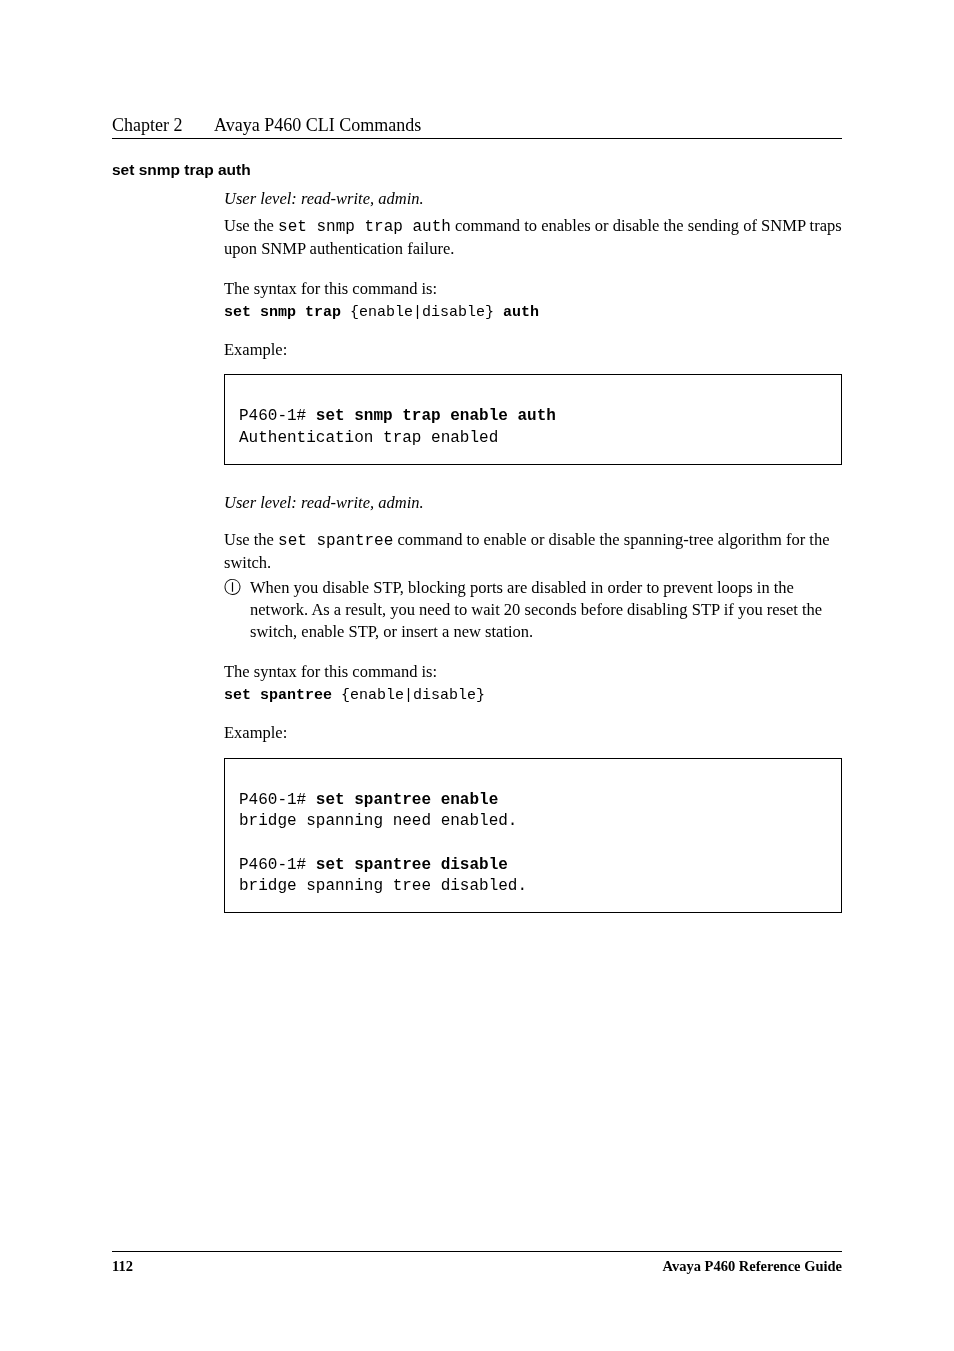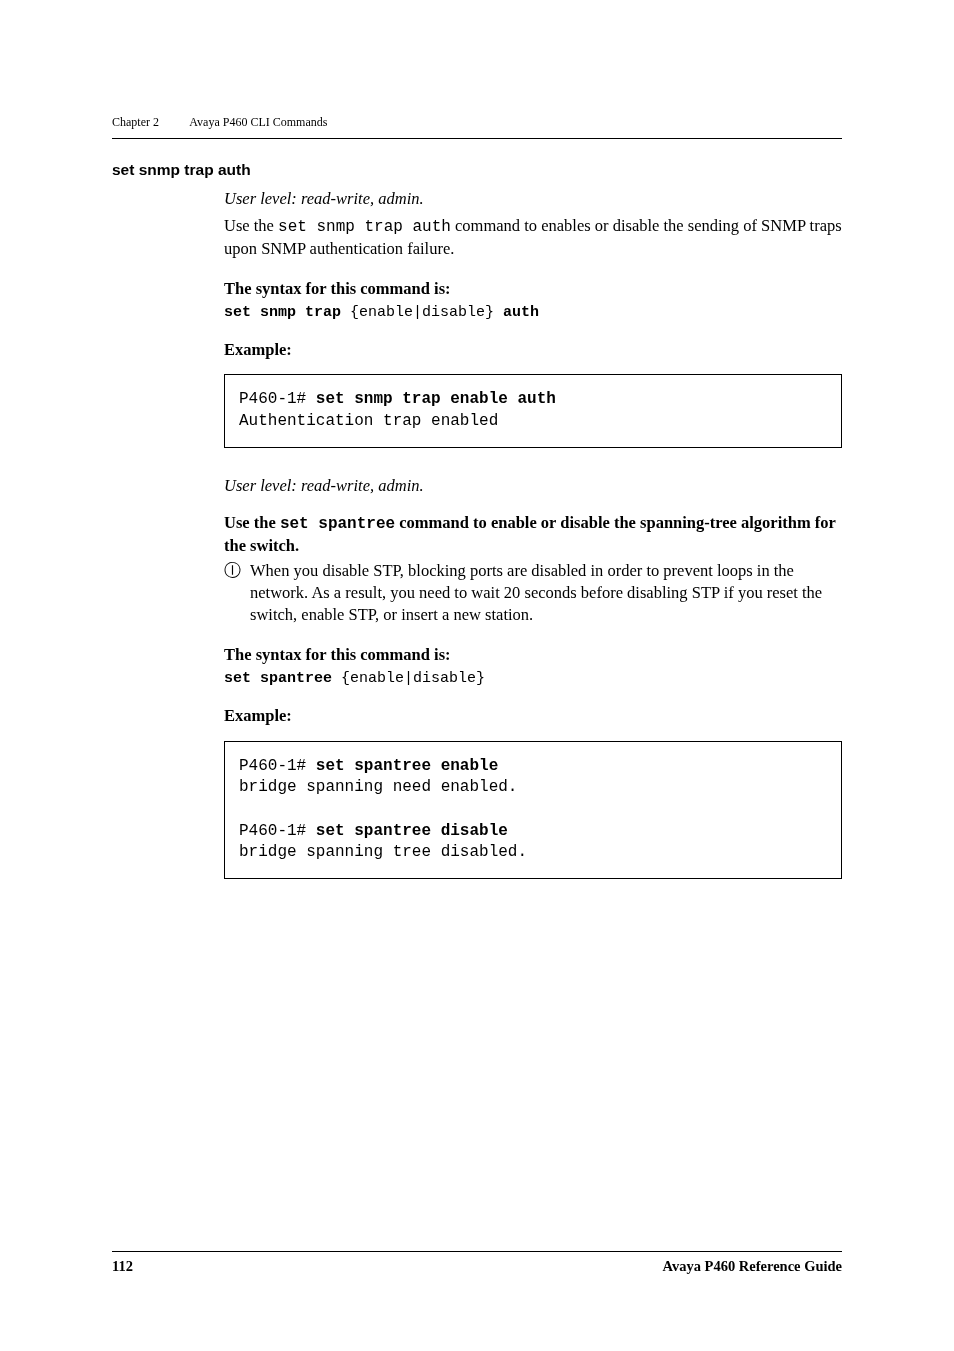--- a/index.html
+++ b/index.html
@@ -12,22 +12,22 @@
     color: #000;
   }
   .page {
     position: relative;
     width: 954px;
     height: 1351px;
     box-sizing: border-box;
     padding: 115px 112px 0 112px;
   }
   .running-head {
-    font-size: 12px;
-    margin-bottom: 8px;
+    font-size: 18px;
+    margin-bottom: 2px;
   }
   .running-head .chap {
     margin-right: 28px;
   }
   .hr {
     border: none;
     border-top: 1px solid #000;
     margin: 0 0 22px 0;
   }
   .hr-bottom {
@@ -51,38 +51,37 @@
   }
   .body-p {
     font-size: 16.5px;
     line-height: 1.32;
     margin: 0 0 18px 0;
   }
   .body-p-snug {
     font-size: 16.5px;
     line-height: 1.32;
     margin: 16px 0 4px 0;
-    font-weight: bold;
   }
   .mono {
     font-family: "Courier New", Courier, monospace;
     font-size: 16px;
   }
   .mono-block {
     font-family: "Courier New", Courier, monospace;
     font-size: 15px;
     margin: 0 0 18px 0;
     white-space: pre;
   }
   .mono b, .mono-block b {
     font-weight: bold;
   }
   .example-box {
     border: 1px solid #000;
-    padding: 14px 14px 14px 14px;
+    padding: 31px 14px 14px 14px;
     font-family: "Courier New", Courier, monospace;
     font-size: 16px;
     line-height: 1.35;
     white-space: pre;
     margin: 14px 0 0 0;
   }
   .section-gap {
     height: 28px;
   }
   .note-row {

